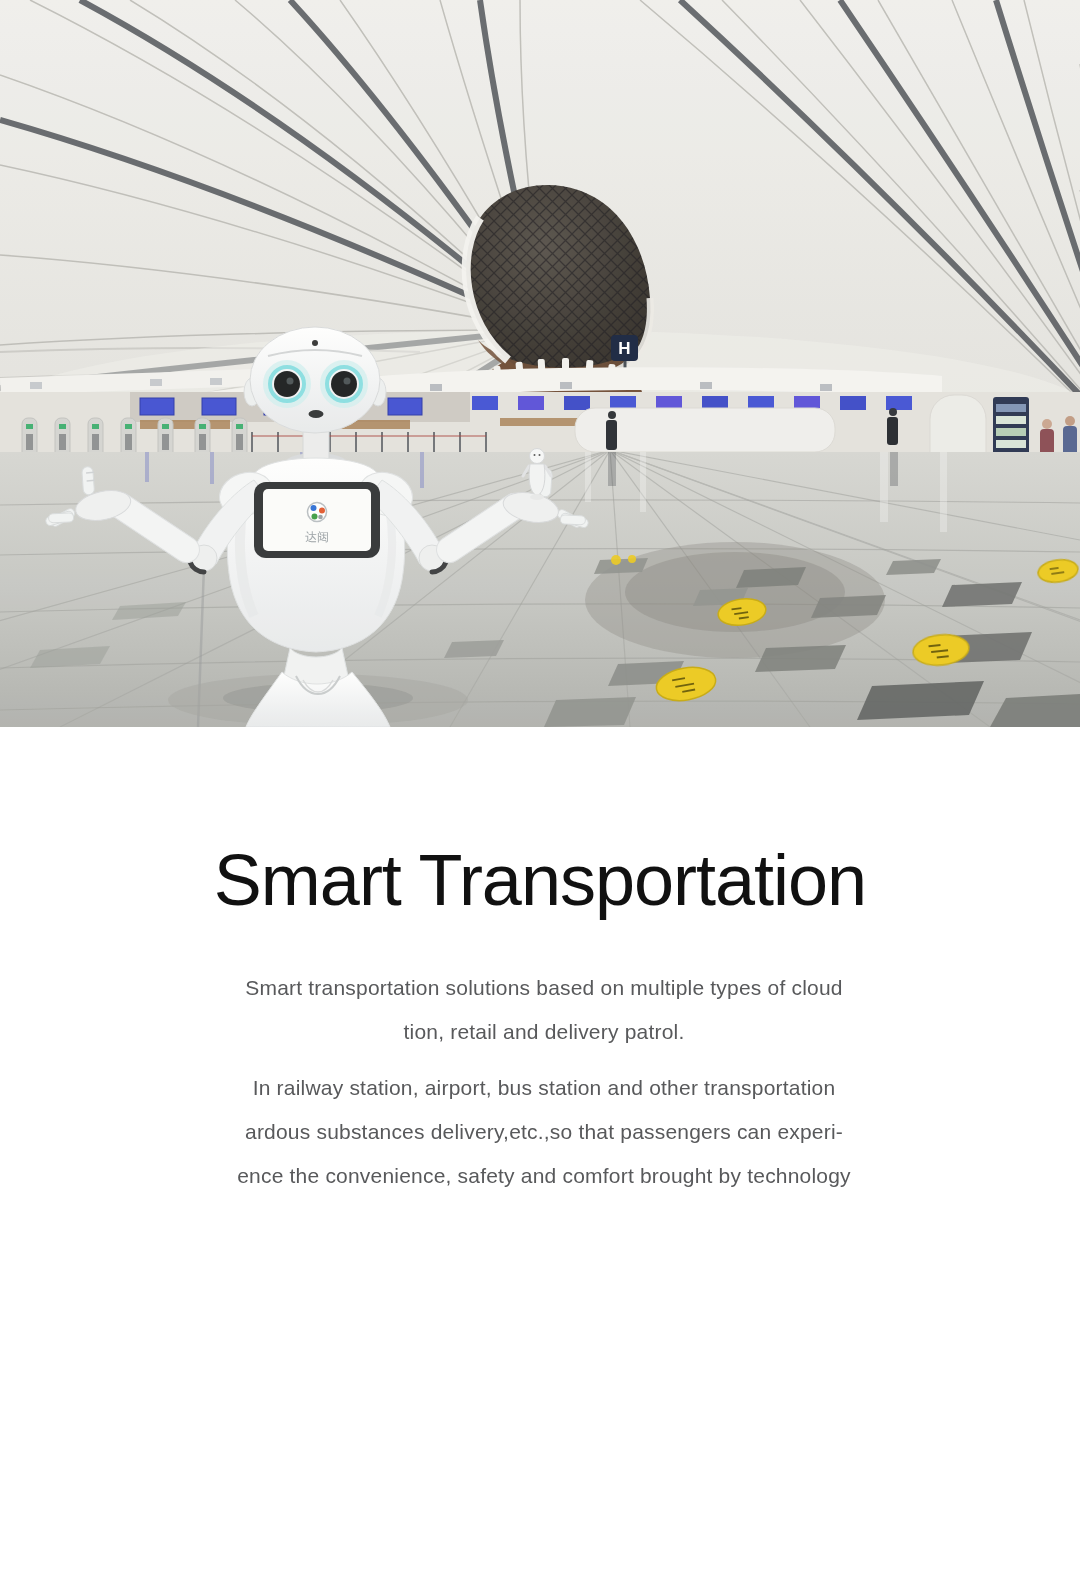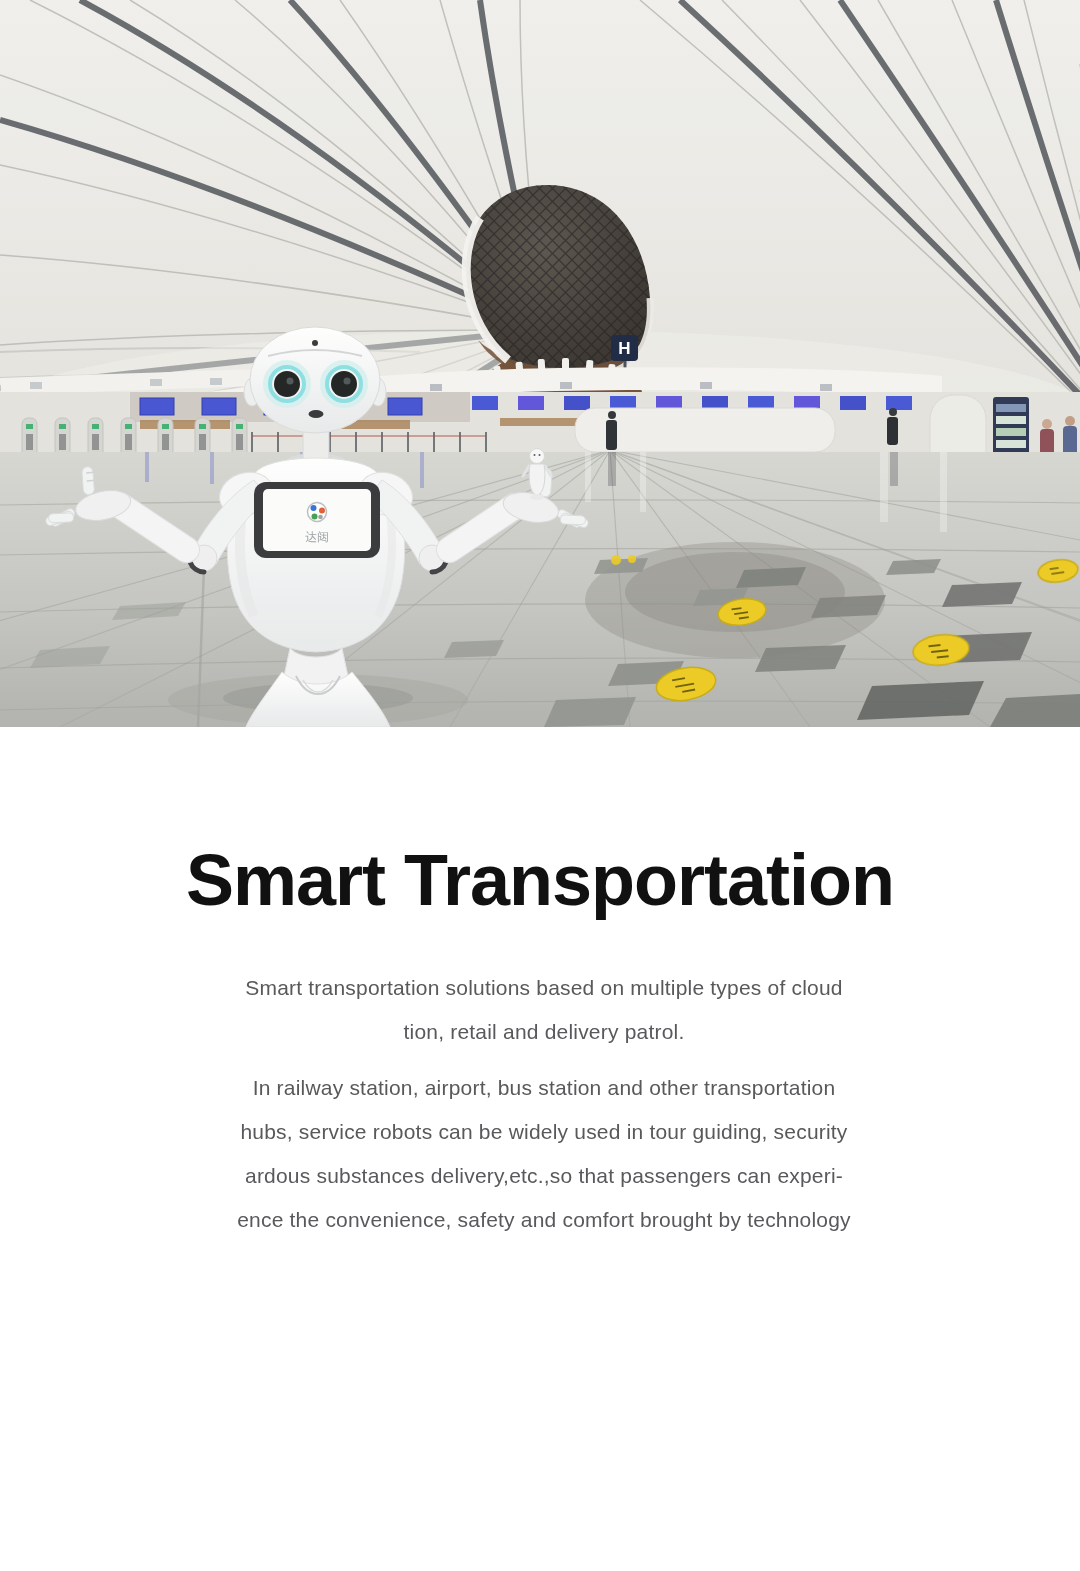--- a/index.html
+++ b/index.html
@@ -1,21 +1,21 @@
 <!DOCTYPE html>
 <html><head>
 <meta charset="utf-8">
 <style>
   html,body{margin:0;padding:0;background:#ffffff;}
   body{width:1080px;font-family:"Liberation Sans",sans-serif;}
   .page{width:1080px;height:1571px;background:#ffffff;overflow:hidden;position:relative;}
   .hero{width:1080px;height:727px;display:block;}
   .hero svg{display:block;}
   .content{padding:0 76px;}
-  .title{font-size:72px;font-weight:700;color:#111111;text-align:center;
+  .title{font-size:72px;font-weight:400;color:#111111;text-align:center;
          margin:112px 0 44px 0;line-height:1.15;letter-spacing:-1px;}
   .para{font-size:21px;color:#58595b;line-height:44px;margin:0 0 12px 8px;letter-spacing:0.2px;text-align:center;}
   .para:last-child{margin-bottom:0;}
   .para .line{display:block;white-space:nowrap;}
 </style>
 </head>
 <body>
 
 <div class="page">
 
@@ -437,19 +437,18 @@
   <div class="content">
     <h1 class="title">Smart Transportation</h1>
 
     <p class="para">
       <span class="line">Smart transportation solutions based on multiple types of cloud</span>
       <span class="line">tion, retail and delivery patrol.</span>
     </p>
 
     <p class="para">
       <span class="line">In railway station, airport, bus station and other transportation</span>
-      <span class="line">hubs, service robots can be widely used in tour guiding, security</span>
       <span class="line">ardous substances delivery,etc.,so that passengers can experi-</span>
       <span class="line">ence the convenience, safety and comfort brought by technology</span>
     </p>
   </div>
 
 </div>
 
 </body></html>

